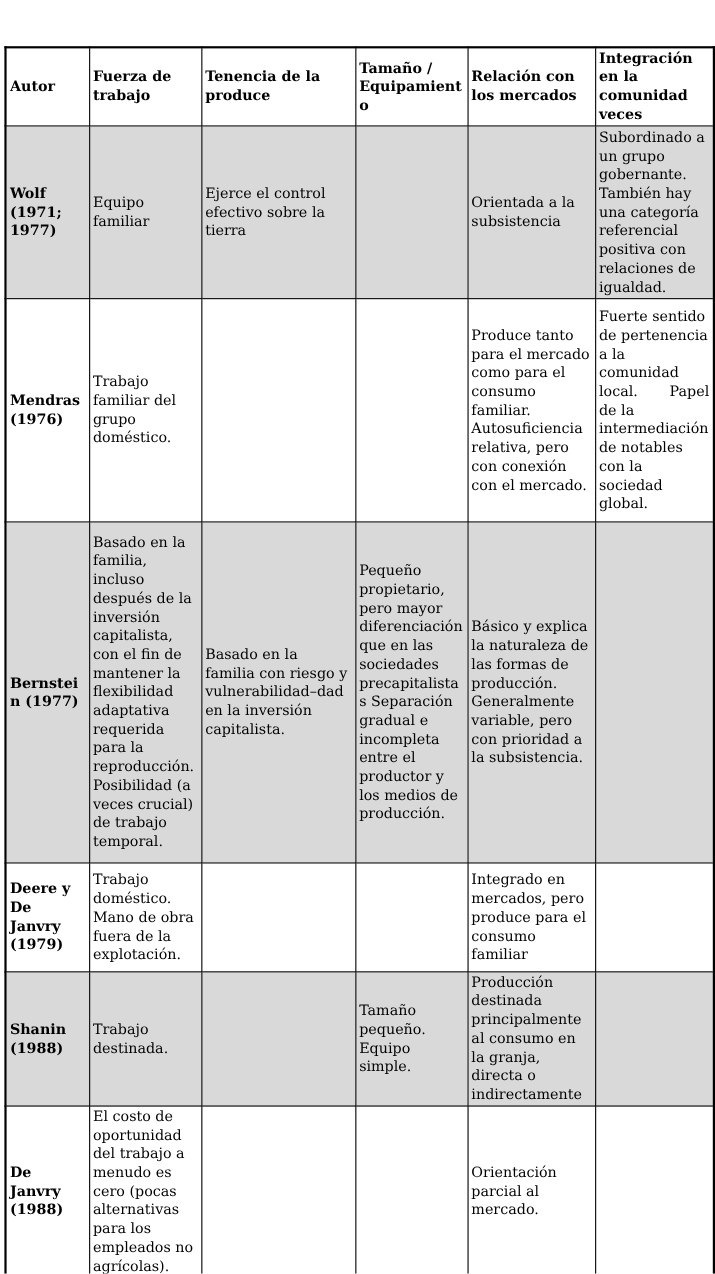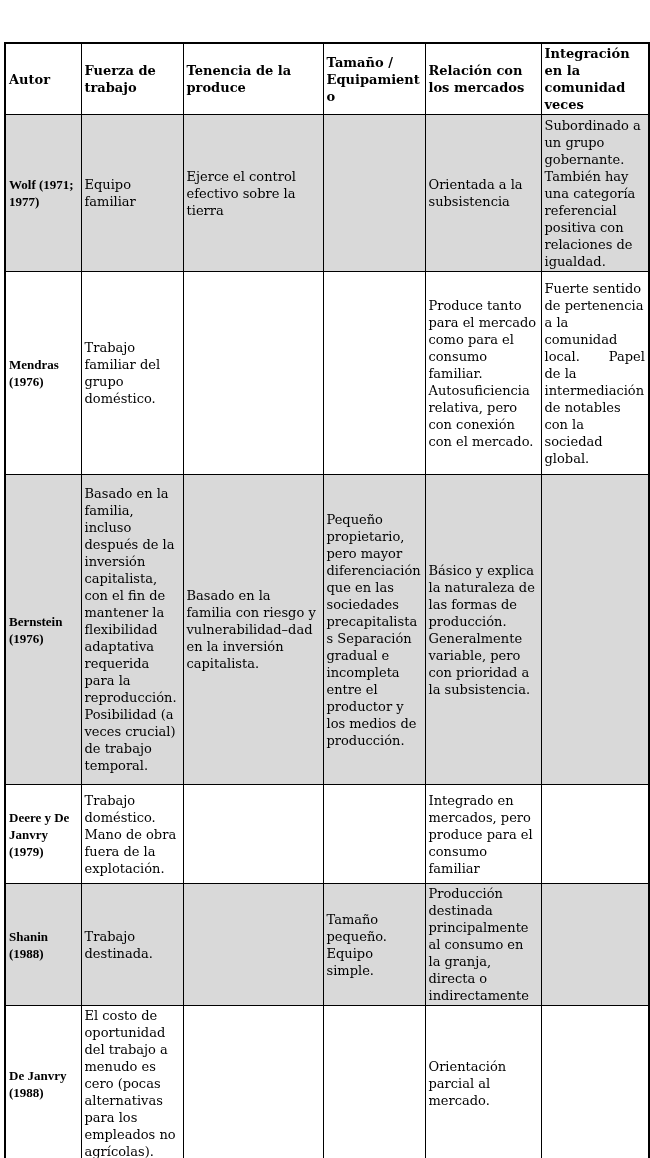--- a/index.html
+++ b/index.html
@@ -34,21 +34,20 @@
     line-height: 17px;
     overflow: hidden;
     word-wrap: break-word;
   }
   th {
     font-weight: bold;
     background: #ffffff;
   }
   td.author {
     font-weight: bold;
-    font-family: Liberation Serif, serif;
   }
   tr.shaded td {
     background: var(--shade, #d9d9d9);
   }
   tr.r-header { height: 66px; }
   tr.r0 { height: 157px; }
   tr.r1 { height: 203px; }
   tr.r2 { height: 310px; }
   tr.r3 { height: 99px; }
   tr.r4 { height: 120px; }
@@ -88,21 +87,21 @@
       </tr>
       <tr class="r1">
         <td class="author">Mendras (1976)</td>
         <td>Trabajo familiar del grupo doméstico.</td>
         <td></td>
         <td></td>
         <td>Produce tanto para el mercado como para el consumo familiar. Autosuficiencia relativa, pero con conexión con el mercado.</td>
         <td>Fuerte sentido de pertenencia a la comunidad local.&nbsp;&nbsp;&nbsp;&nbsp;&nbsp;&nbsp;&nbsp;Papel de la intermediación de notables con la sociedad global.</td>
       </tr>
       <tr class="r2 shaded">
-        <td class="author">Bernstein (1976)</td>
+        <td class="author">Bernstein (1977)</td>
         <td>Basado en la familia, incluso después de la inversión capitalista, con el fin de mantener la flexibilidad adaptativa requerida para la reproducción. Posibilidad (a veces crucial) de trabajo temporal.</td>
         <td>Basado en la familia con riesgo y vulnerabilidad–dad en la inversión capitalista.</td>
         <td>Pequeño propietario, pero mayor diferenciación que en las sociedades precapitalistas Separación gradual e incompleta entre el productor y los medios de producción.</td>
         <td>Básico y explica la naturaleza de las formas de producción. Generalmente variable, pero con prioridad a la subsistencia.</td>
         <td></td>
       </tr>
       <tr class="r3">
         <td class="author">Deere y De Janvry (1979)</td>
         <td>Trabajo doméstico. Mano de obra fuera de la explotación.</td>
         <td></td>

